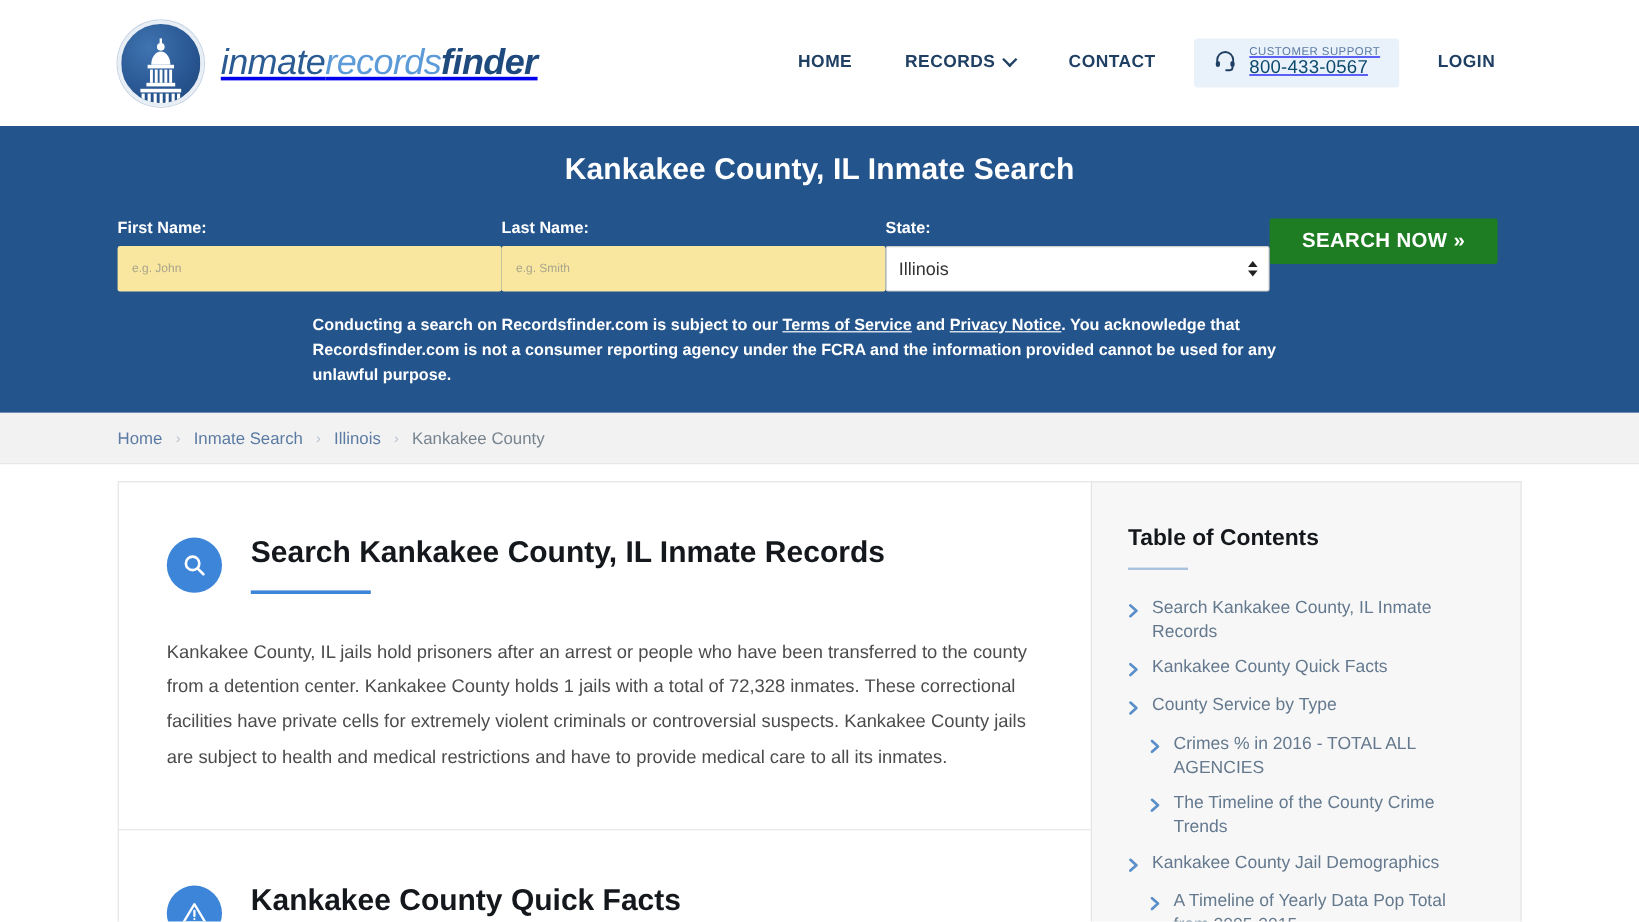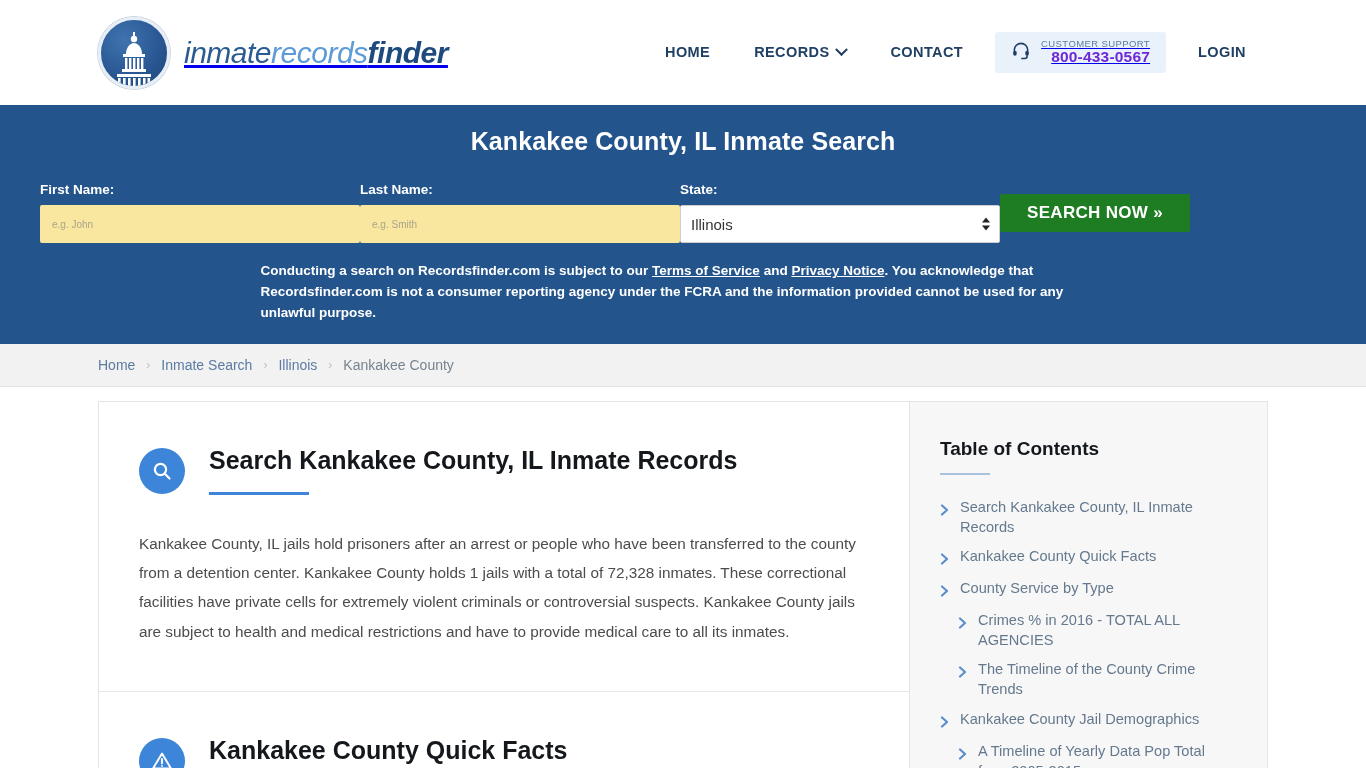--- a/index.html
+++ b/index.html
@@ -43,29 +43,29 @@
     display: flex; align-items: center; gap: 8px;
   }
   .chev-dn { width: 9px; height: 9px; border-right: 2px solid #1f3f63; border-bottom: 2px solid #1f3f63; transform: rotate(45deg) translate(-2px,-2px); }
   .support {
     display: flex; align-items: center; gap: 10px;
     background: #e9f1fb; border-radius: 3px;
     padding: 7px 16px; margin: 0 10px;
   }
   .support-text { line-height: 1.05; }
   .support-label { font-size: 9.5px; color: #5b7ba3; letter-spacing: 0.4px; display:block; }
-  .support-phone { font-size: 15.5px; color: #6d28d9; font-weight: 700; display:block; letter-spacing: 0.2px; text-align: right;}
+  .support-phone { font-size: 15.5px; color: #0c4a6e; font-weight: 400; display:block; letter-spacing: 0.2px;}
 
   
-  .hero { background: #23548c; padding: 22px 40px 20px; }
+  .hero { background: #23548c; padding: 22px 98px 20px; }
   .hero h1 {
     margin: 0 0 26px; text-align: center; color: #ffffff;
     font-size: 25px; font-weight: 700; letter-spacing: 0.1px;
   }
-  .form-row { display: flex; align-items: center; gap: 0; }
+  .form-row { display: flex; align-items: flex-start; gap: 0; }
   .fgroup { display: flex; flex-direction: column; }
   .fgroup.first { width: 320px; }
   .fgroup.last { width: 320px; }
   .fgroup.state { width: 320px; }
   .flabel { color: #ffffff; font-size: 13.5px; font-weight: 700; margin-bottom: 8px; }
   .finput {
     height: 38px; border: none; border-radius: 2px;
     background: #f9e79f; padding: 0 12px; font-size: 10px; color: #404040;
     font-family: "Liberation Sans", sans-serif; width: 100%;
   }

